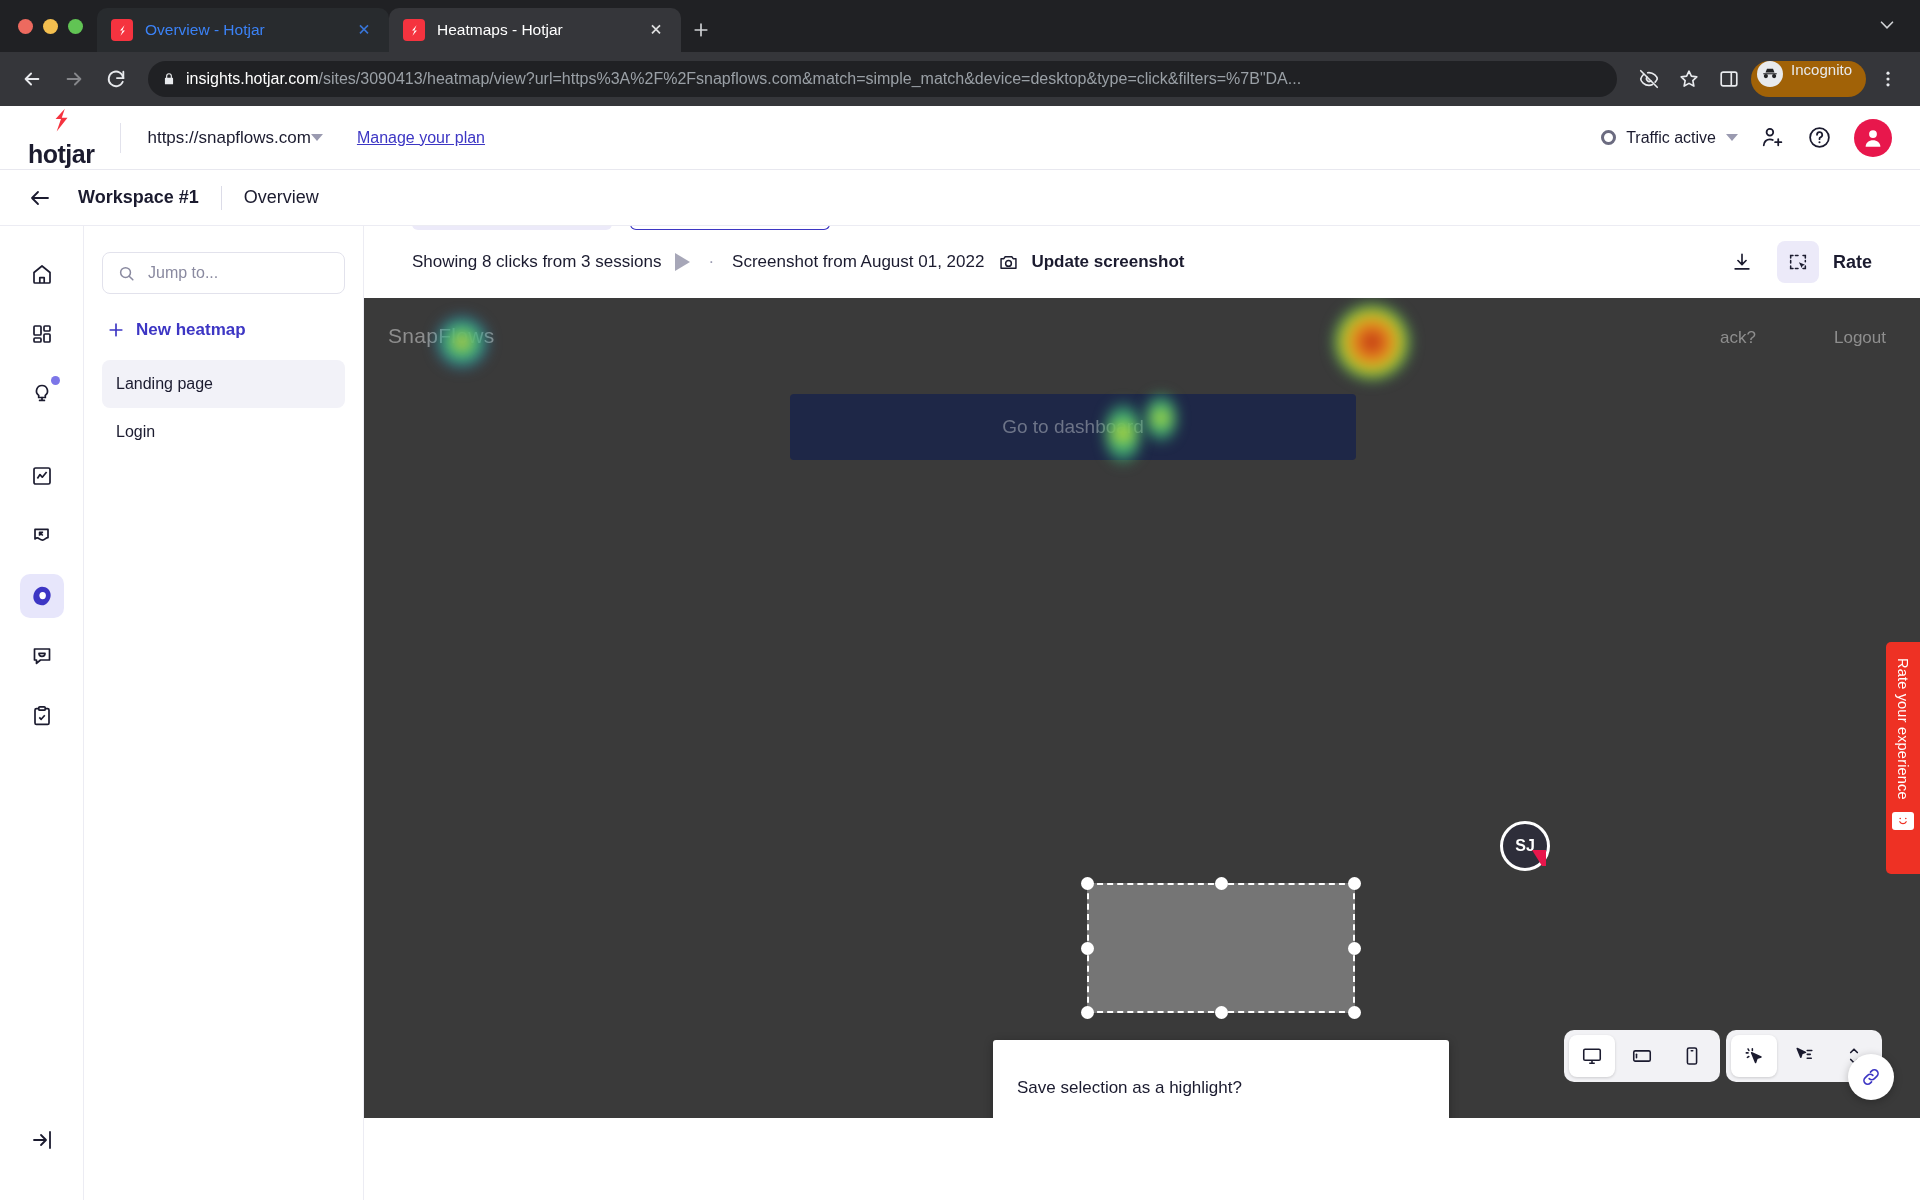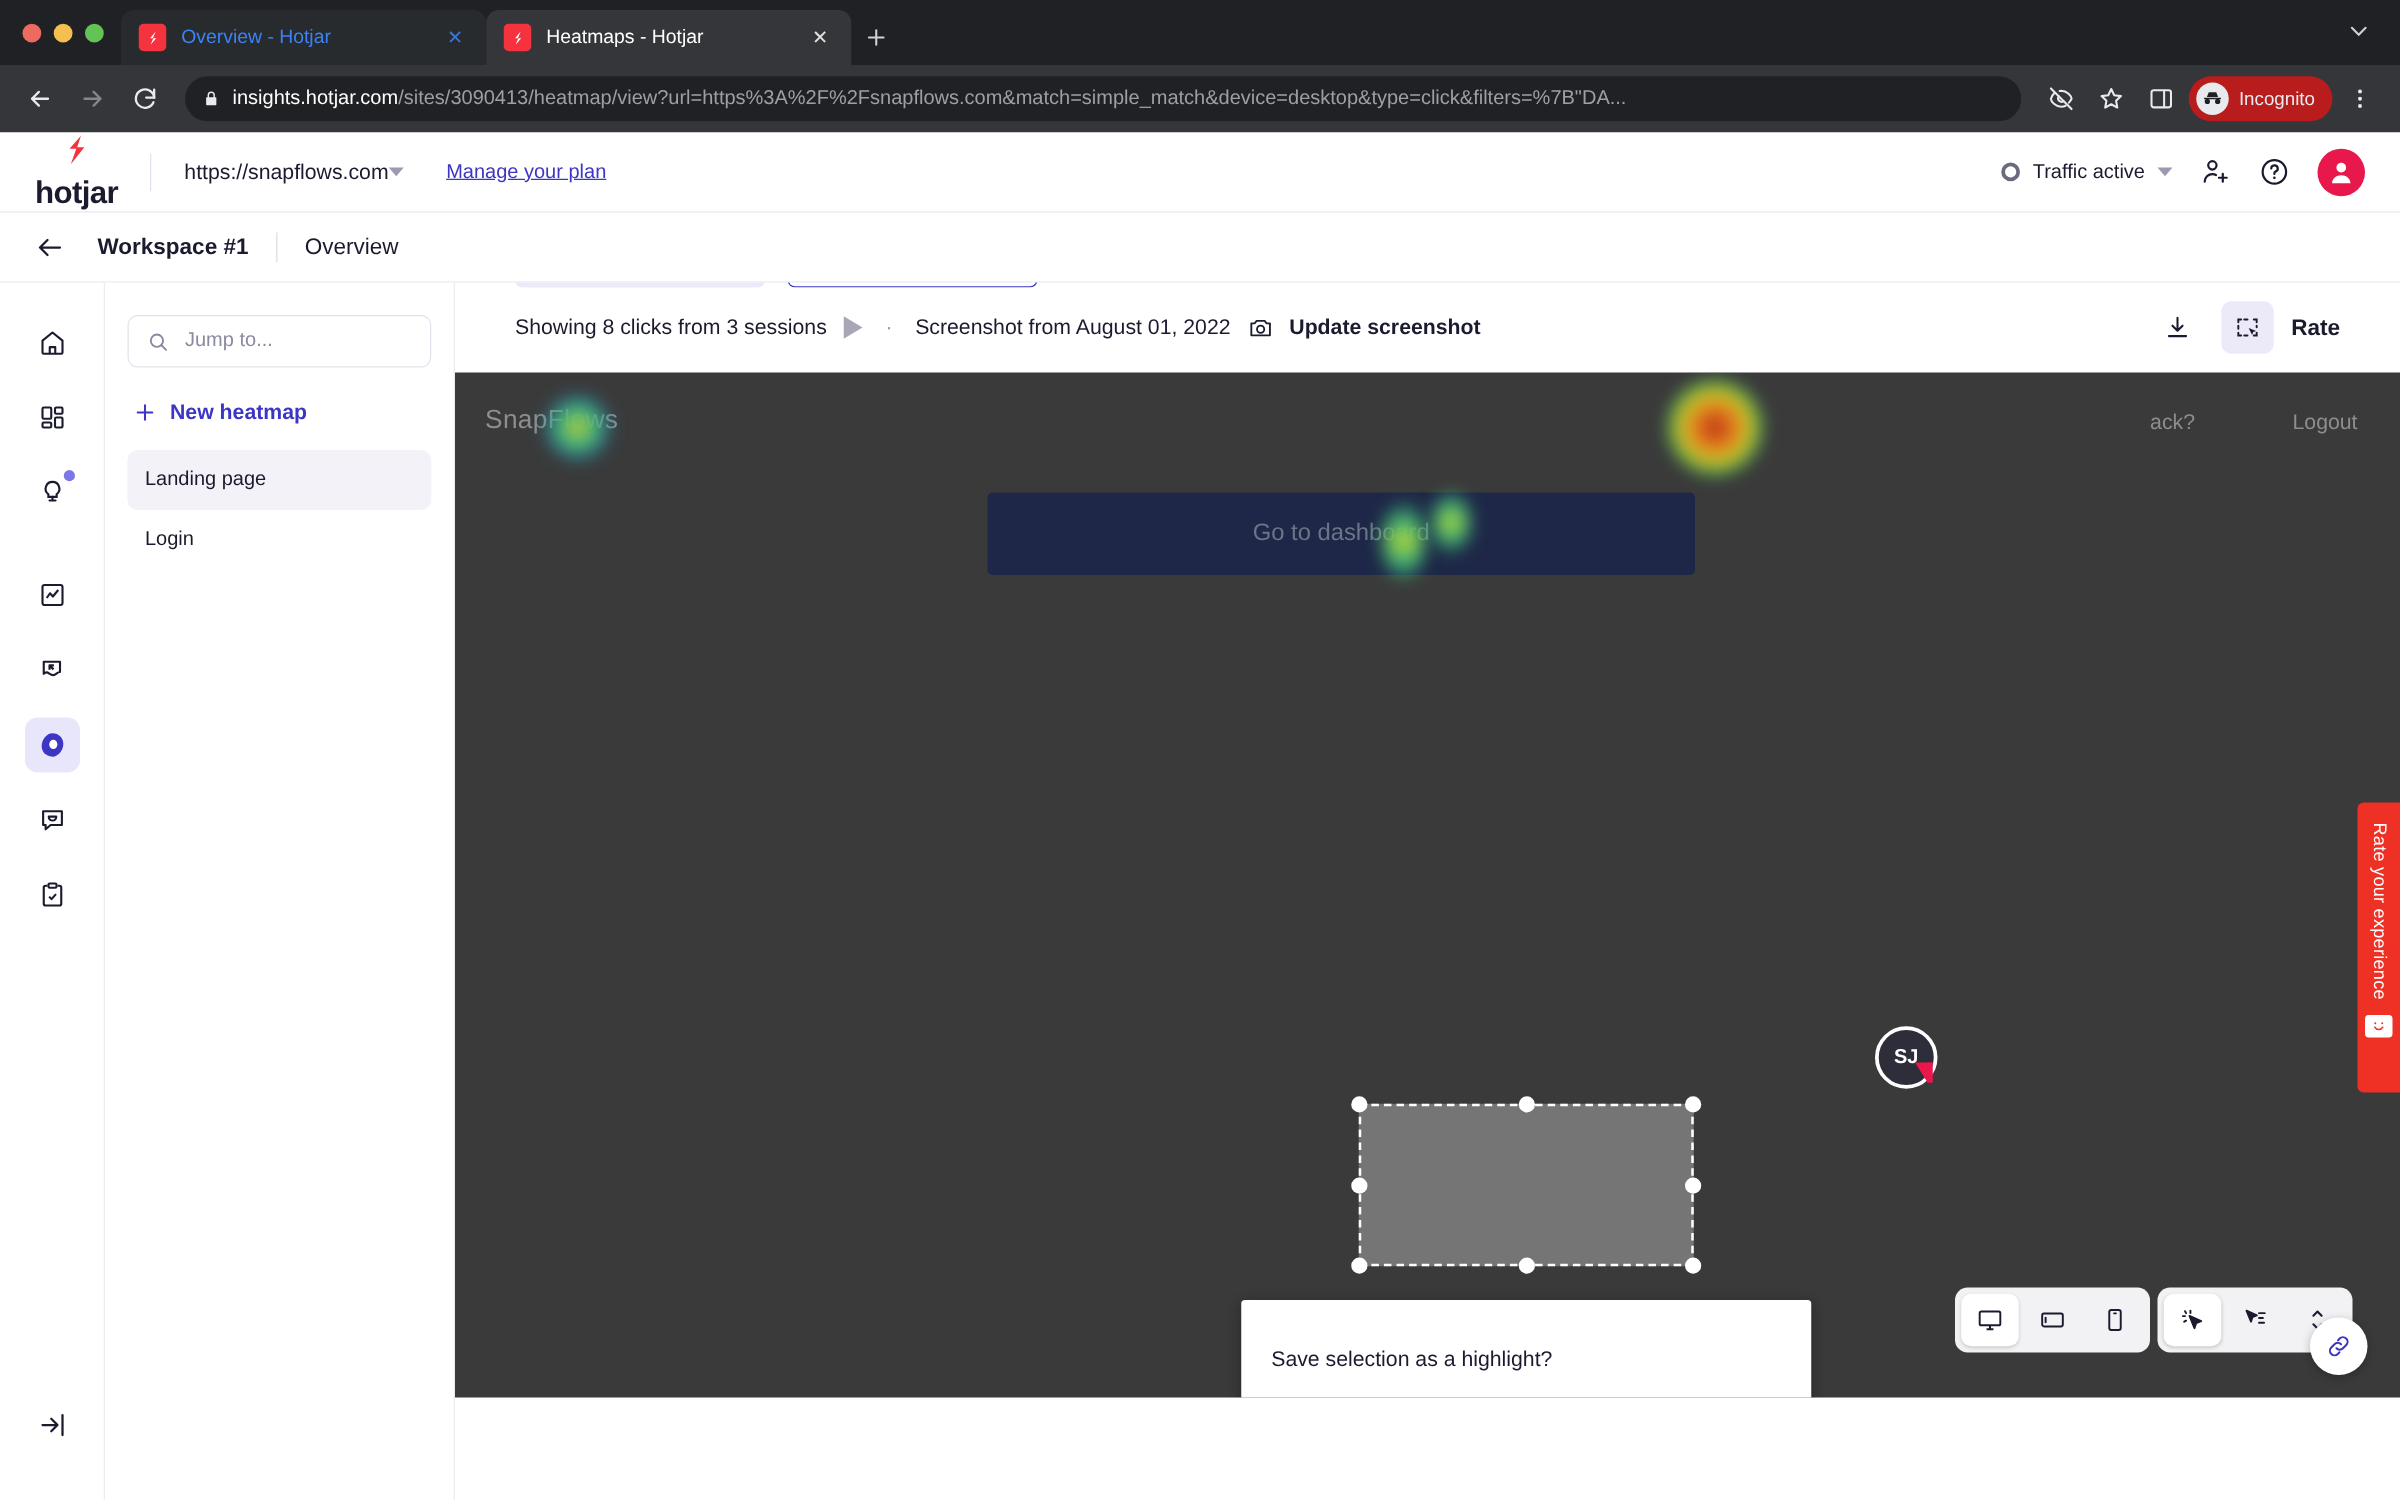--- a/index.html
+++ b/index.html
@@ -49,22 +49,22 @@
   .omnibox {
     flex: 1; height: 36px; background: #202124; border-radius: 18px;
     display: flex; align-items: center; padding: 0 14px; gap: 10px; margin: 0 8px;
     overflow: hidden;
   }
   .omnibox .url { font-size: 16px; white-space: nowrap; overflow: hidden; }
   .url .host { color: #ffffff; }
   .url .path { color: #9aa0a6; }
   .tb-right { display: flex; align-items: center; gap: 4px; }
   .incognito-pill {
-    display: flex; align-items: center; gap: 8px; height: 36px;
-    background: #b91c1c; border-radius: 18px; padding: 0 14px 0 6px; color: #e8eaed; font-size: 15px;
+    display: flex; align-items: flex-start; gap: 8px; height: 36px;
+    background: #a16207; border-radius: 18px; padding: 0 14px 0 6px; color: #e8eaed; font-size: 15px;
   }
   .incog-circle { width:26px;height:26px;border-radius:50%;background:#e8eaed;display:flex;align-items:center;justify-content:center;}
 
   
   .app { position: absolute; top: 106px; left: 0; width: 1920px; height: 1094px; background: #fff; }
 
   .hj-header {
     height: 64px; display: flex; align-items: center; padding: 0 28px;
     border-bottom: 1px solid #e8e8ef; gap: 0;
   }

